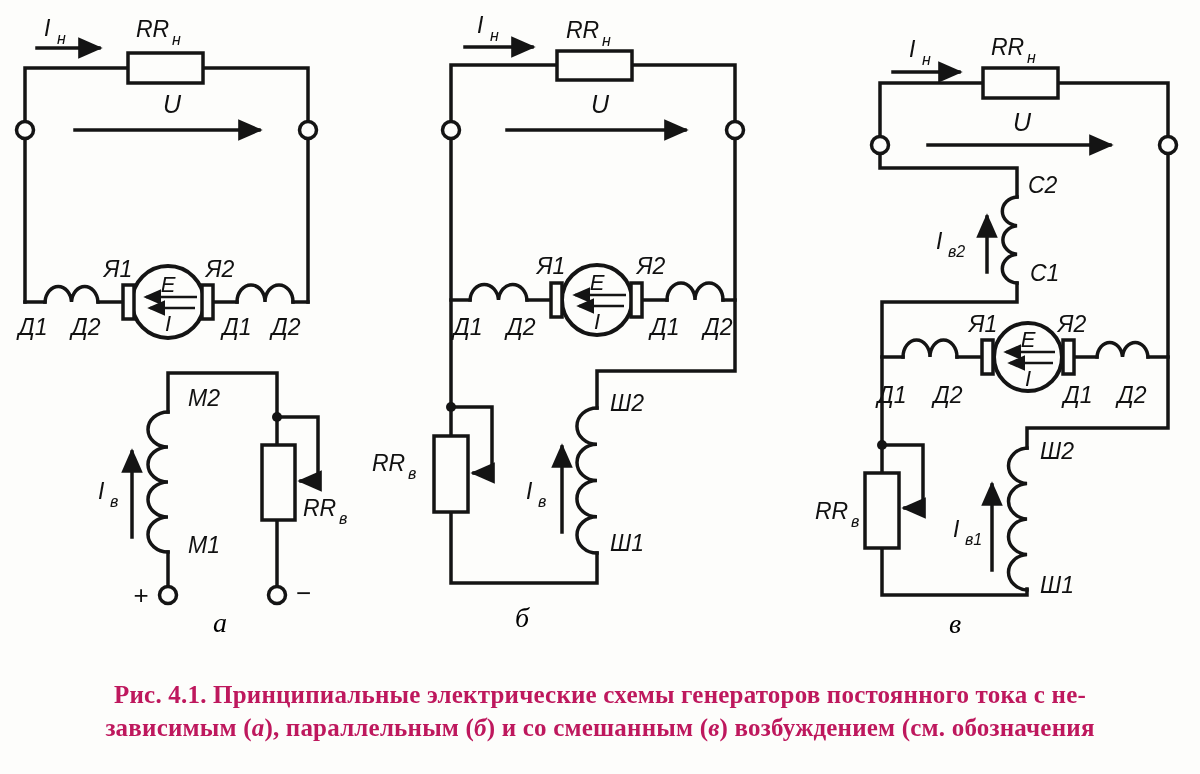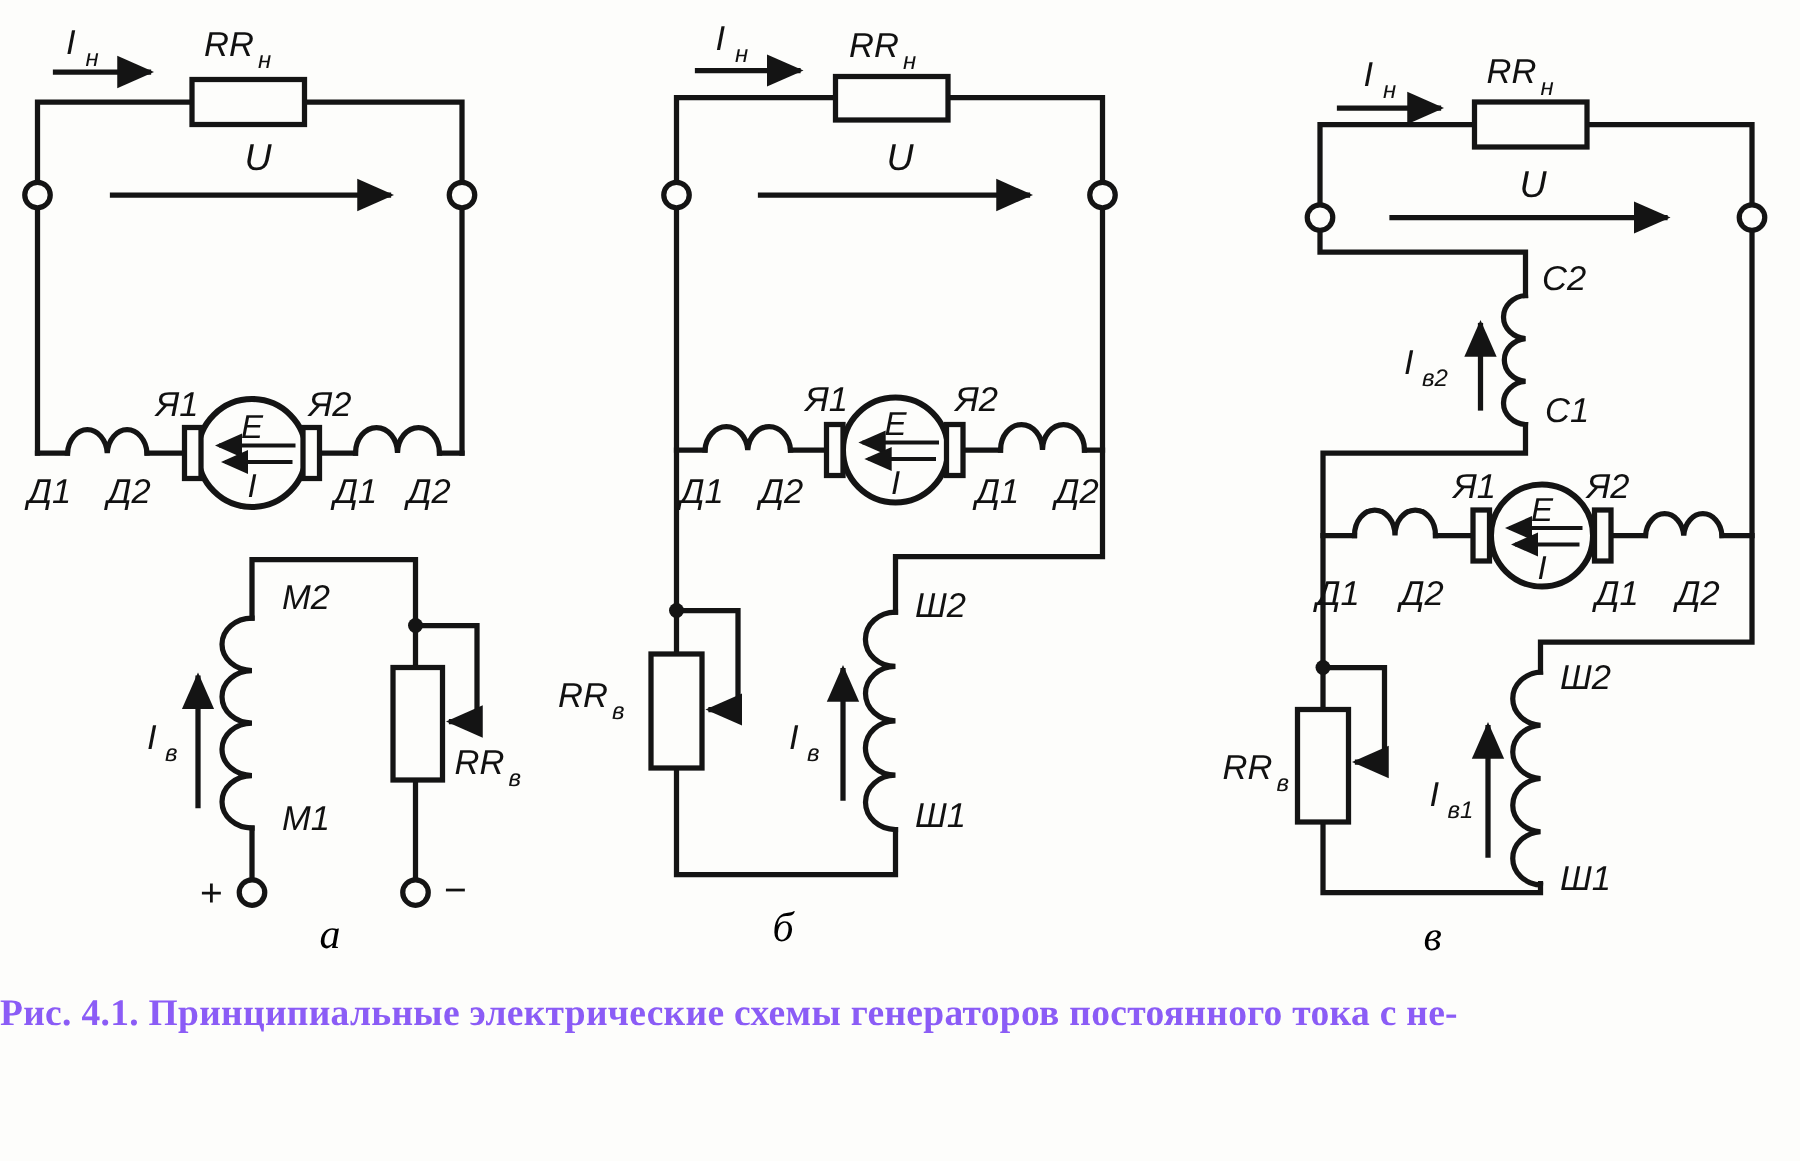--- a/index.html
+++ b/index.html
@@ -14,23 +14,23 @@
   .dot{fill:#141414;stroke:none;}
   
   .t{font-family:"Liberation Sans",sans-serif;font-style:italic;font-size:23px;fill:#111;}
   .ts{font-size:16px;}
   .tm{text-anchor:middle;}
   .tu{font-size:25px;}
   .te{font-size:22px;}
   .sign{font-style:normal;font-size:26px;}
   .panel{font-family:"Liberation Serif",serif;font-style:italic;font-size:28px;}
   
-  .caption{width:1200px;margin-top:9px;
+  .caption{width:1200px;margin-top:28px;text-align:center;
     font-family:"Liberation Serif",serif;font-weight:700;font-size:25px;
-    line-height:33px;color:#8b5cf6;letter-spacing:.2px;}
+    line-height:33px;color:#be185d;letter-spacing:.2px;}
   .caption .it{font-style:italic;}
 </style>
 </head>
 <body>
 
 <div class="page">
 <svg width="1200" height="650" viewBox="0 0 1200 650">
   <defs>
     <marker id="arr" viewBox="0 0 10 10" refX="8.5" refY="5" markerWidth="7" markerHeight="7" orient="auto">
       <path d="M0,0.6 L10,5 L0,9.4 z" fill="#141414"></path>
@@ -187,14 +187,15 @@
     <text class="t" x="1040" y="459">Ш2</text>
     <text class="t" x="1040" y="593">Ш1</text>
     <text class="t" x="953" y="537">I</text>
     <text class="t ts" x="965" y="545">в1</text>
     <text class="panel tm" x="955" y="633">в</text>
   </g>
 </svg>
 
 <div class="caption">
   <div><span>Рис. 4.1. Принципиальные электрические схемы генераторов постоянного тока с не-</span></div>
+  <div><span>зависимым (</span><span class="it">а</span><span>), параллельным (</span><span class="it">б</span><span>) и со смешанным (</span><span class="it">в</span><span>) возбуждением (см. обозначения</span></div>
 </div>
 </div>
 
 </body></html>

